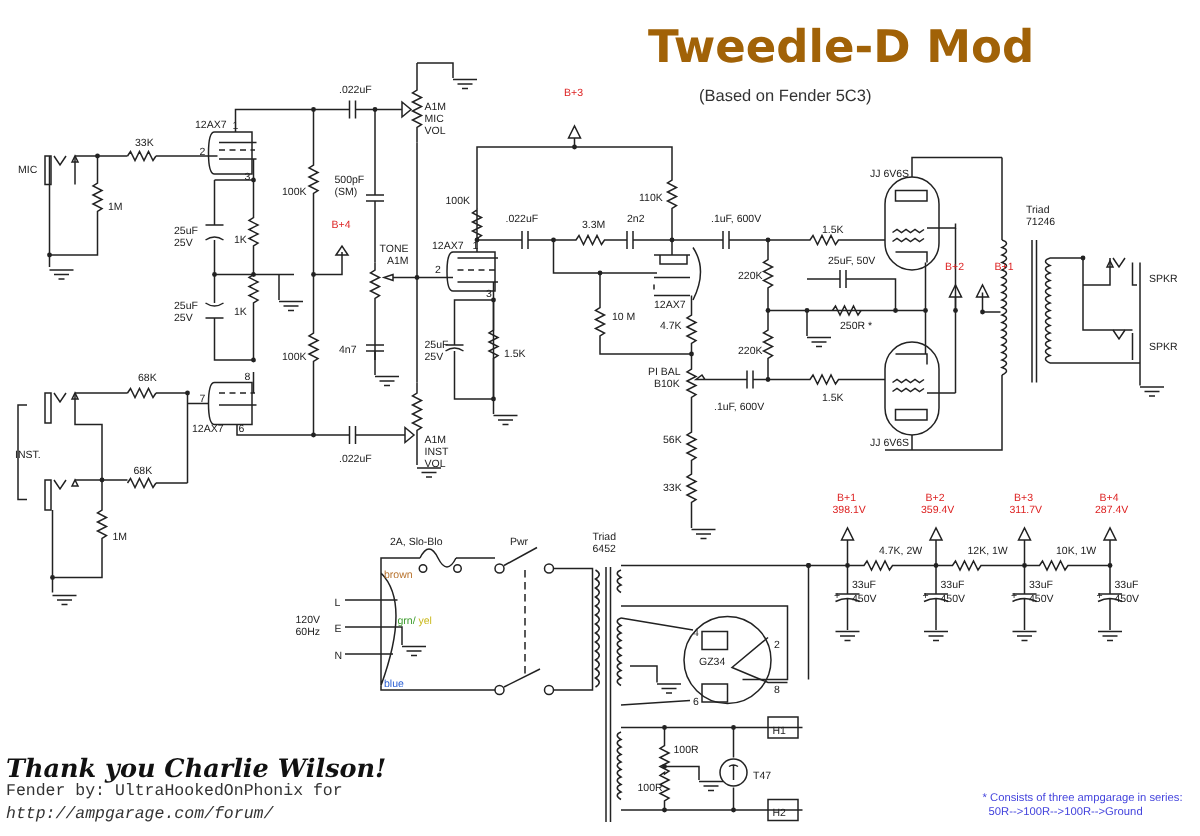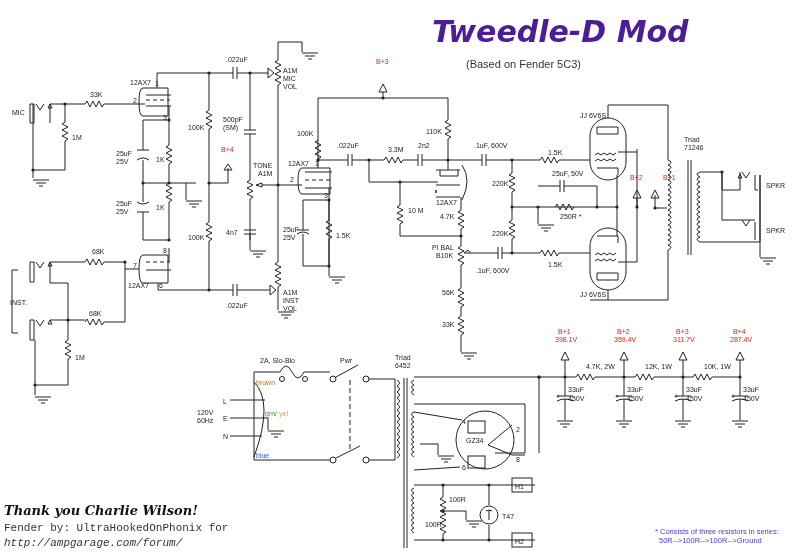--- a/index.html
+++ b/index.html
@@ -3,23 +3,23 @@
 <meta charset="utf-8">
 <style>
   html,body{margin:0;padding:0;background:#ffffff;}
   body{width:800px;height:557px;position:relative;overflow:hidden;font-family:"Liberation Sans",sans-serif;}
   svg#schem{position:absolute;left:0;top:0;}
   .w{stroke:#222;stroke-width:1;fill:none;}
   .dot{fill:#222;}
   .lbl{font-family:"Liberation Sans",sans-serif;font-size:7px;fill:#222;}
   .lblr{font-family:"Liberation Sans",sans-serif;font-size:7px;fill:#d22;}
   .pin{font-family:"Liberation Sans",sans-serif;font-size:7px;fill:#222;}
-  .title{position:absolute;left:432px;top:14px;font-family:"DejaVu Sans",sans-serif;font-style:italic;font-weight:bold;font-size:30px;color:#4c1d95;letter-spacing:0px;}
+  .title{position:absolute;left:432px;top:14px;font-family:"DejaVu Sans",sans-serif;font-weight:bold;font-size:30px;color:#a16207;letter-spacing:0px;}
   .subtitle{position:absolute;left:466px;top:58px;font-family:Liberation Sans, sans-serif;font-size:11px;color:#333;}
-  .thanks{position:absolute;left:4px;top:503px;font-family:"DejaVu Serif",serif;font-style:italic;font-weight:bold;font-size:13px;color:#111;}
+  .thanks{position:absolute;left:4px;top:503px;font-family:"DejaVu Serif",serif;font-style:italic;font-weight:bold;font-size:17px;color:#111;}
   .drawn{position:absolute;left:4px;top:522px;font-family:"Liberation Mono",monospace;font-size:11px;color:#333;}
   .url{position:absolute;left:4px;top:537px;font-family:"Liberation Mono",monospace;font-size:11px;color:#333;font-style:italic;}
   .note{position:absolute;left:655px;top:527px;font-family:"Liberation Sans",sans-serif;font-size:7.5px;color:#4444dd;line-height:9px;}
 </style>
 </head>
 <body>
 
 <div class="title">Tweedle-D Mod</div>
 <div class="subtitle">(Based on Fender 5C3)</div>
 
@@ -380,15 +380,15 @@
         <text class="lbl" x="704" y="369">10K, 1W</text>
         <circle class="dot" cx="539" cy="377" r="1.6"></circle>
       </g>
   </g>
 </svg>
 
 <div class="thanks">Thank you Charlie Wilson!</div>
 <div class="drawn">Fender by: UltraHookedOnPhonix for</div>
 <div class="url">http://ampgarage.com/forum/</div>
 <div class="note">
-  <div>* Consists of three resistors in series:</div>
+  <div>* Consists of three ampgarage in series:</div>
   <div style="padding-left:4px">50R--&gt;100R--&gt;100R--&gt;Ground</div>
 </div>
 
 </body></html>

